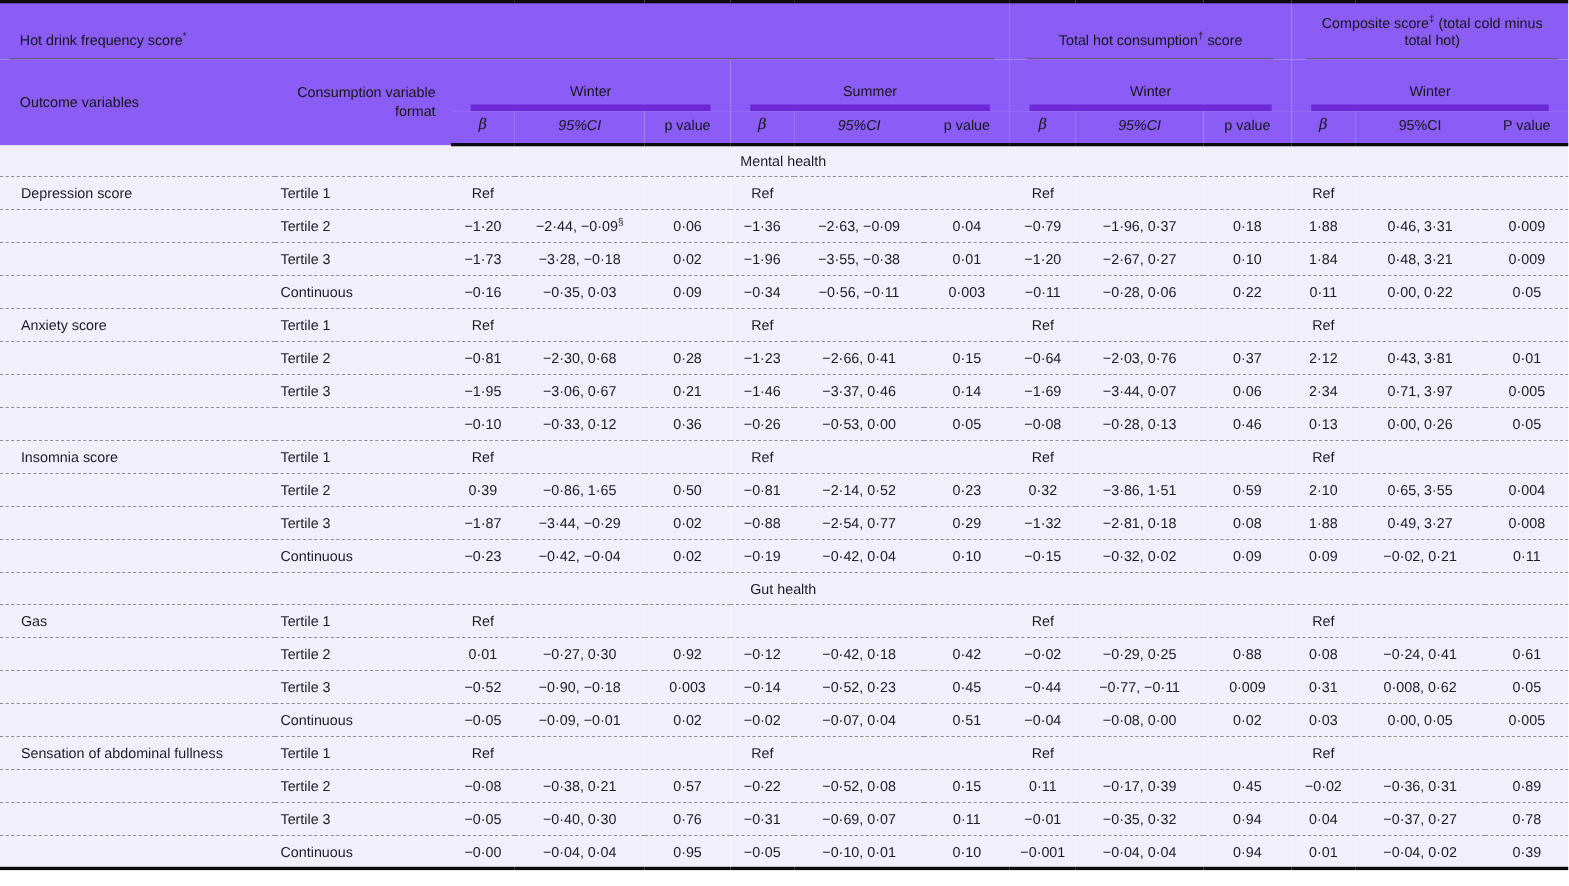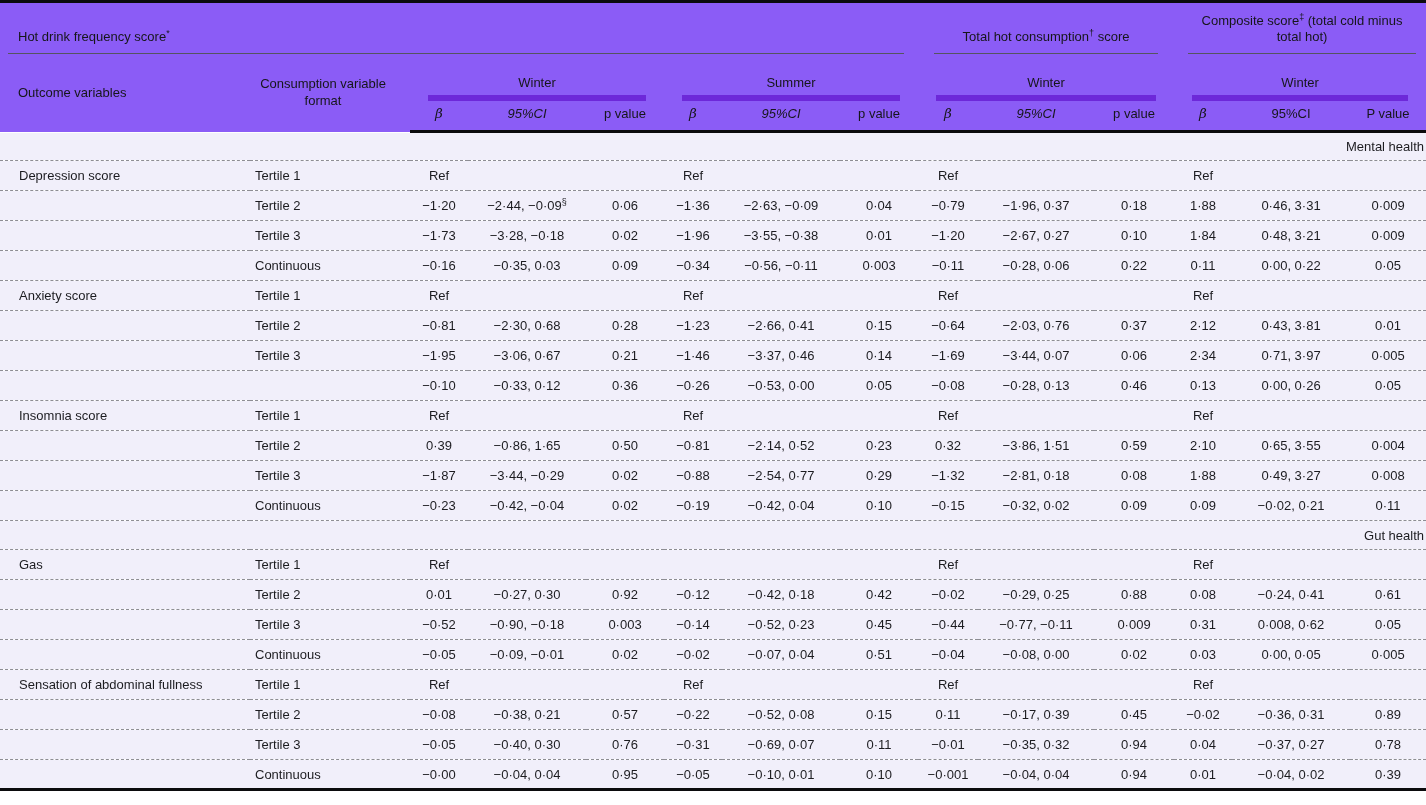--- a/index.html
+++ b/index.html
@@ -22,38 +22,38 @@
     border-bottom:1px solid #55555f; padding-bottom:7px;
     text-align:center; line-height:1.25;
   }
   tr.h1 th.g-left { padding-left:8px; padding-right:14px; }
   tr.h1 th.g-left .gline { text-align:left; padding-left:10px; }
   tr.h1 th.g-mid  { padding-left:16px; padding-right:16px; }
   tr.h1 th.g-right{ padding-left:14px; padding-right:10px; }
 
   tr.h2 th { height:47px; }
   tr.h2 th.c1 { text-align:left; vertical-align:middle; padding-left:18px;margin-left:43px; }
-  tr.h2 th.c2 { text-align:center; vertical-align:middle; padding-right:14px; line-height:1.3; }
+  tr.h2 th.c2 { text-align:right; vertical-align:middle; padding-right:14px; line-height:1.3; }
   tr.h2 th.season { padding-left:18px; padding-right:18px; }
   tr.h2 th .sline { border-bottom:6px solid #6d28d9; padding-bottom:5px; text-align:center; }
 
   tr.h3 th { height:31px; vertical-align:middle; text-align:center; padding-bottom:4px;
              border-bottom:3px solid #0b0b0d; }
   tr.h3 th.beta { font-style:italic; font-family:"DejaVu Serif",serif; font-size:13.5px; }
   tr.h3 th.it   { font-style:italic; }
 
   sup { font-size:9px; line-height:0; }
 
   
   tbody td {
     background:#f1effa; font-size:13px; height:30px; vertical-align:middle;
     padding:0 2px; white-space:nowrap; overflow:hidden;
   }
   tbody tr:not(:first-child) td { border-top:1px dashed #8d8d93; }
-  td.section { text-align:right; padding-left:0; height:29px; }
+  td.section { text-align:center; padding-left:0; height:29px; }
   td.outcome { text-align:left; padding-left:19px; }
   td.format  { text-align:left; padding-left:5px; }
   td.num     { text-align:center; }
 </style>
 </head>
 <body>
 
 <div class="page">
   <table class="results">
     <colgroup>

